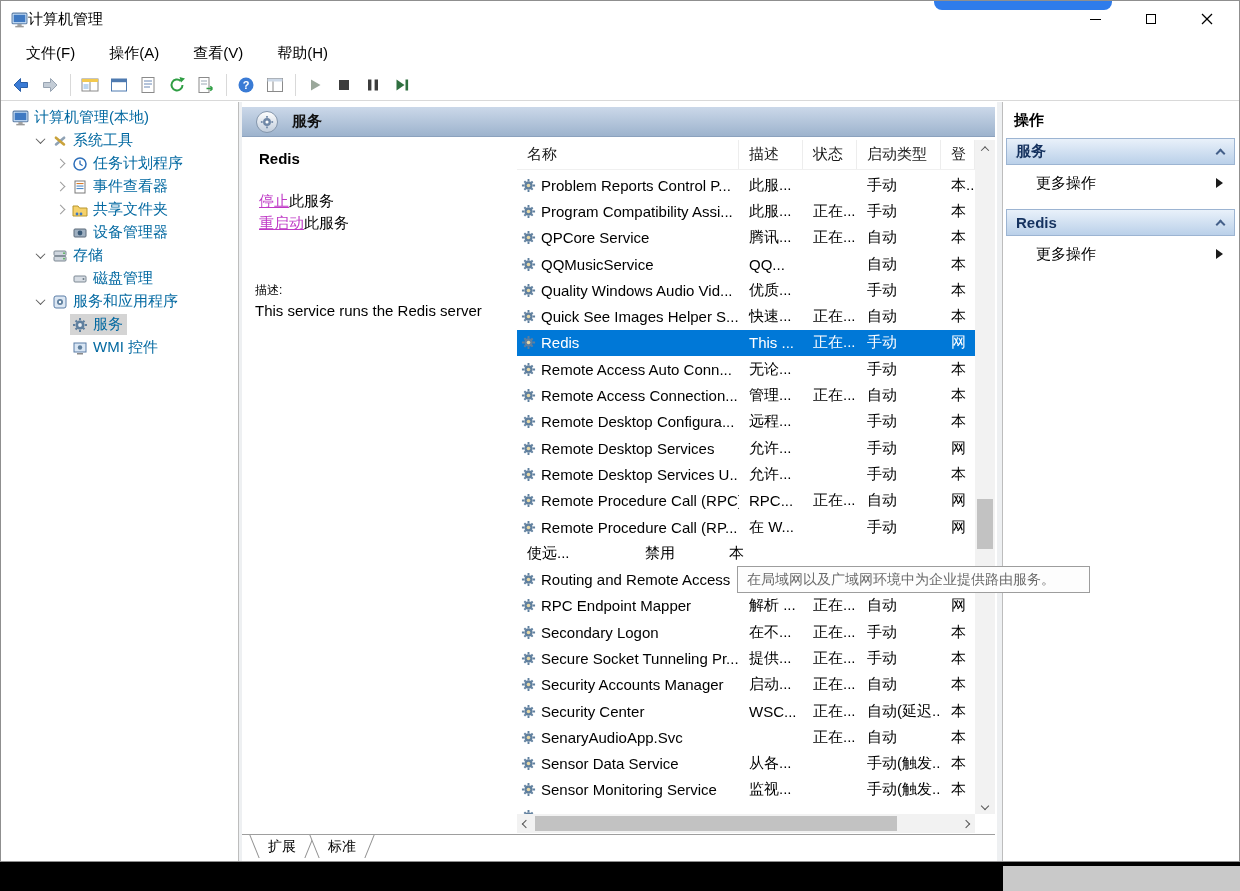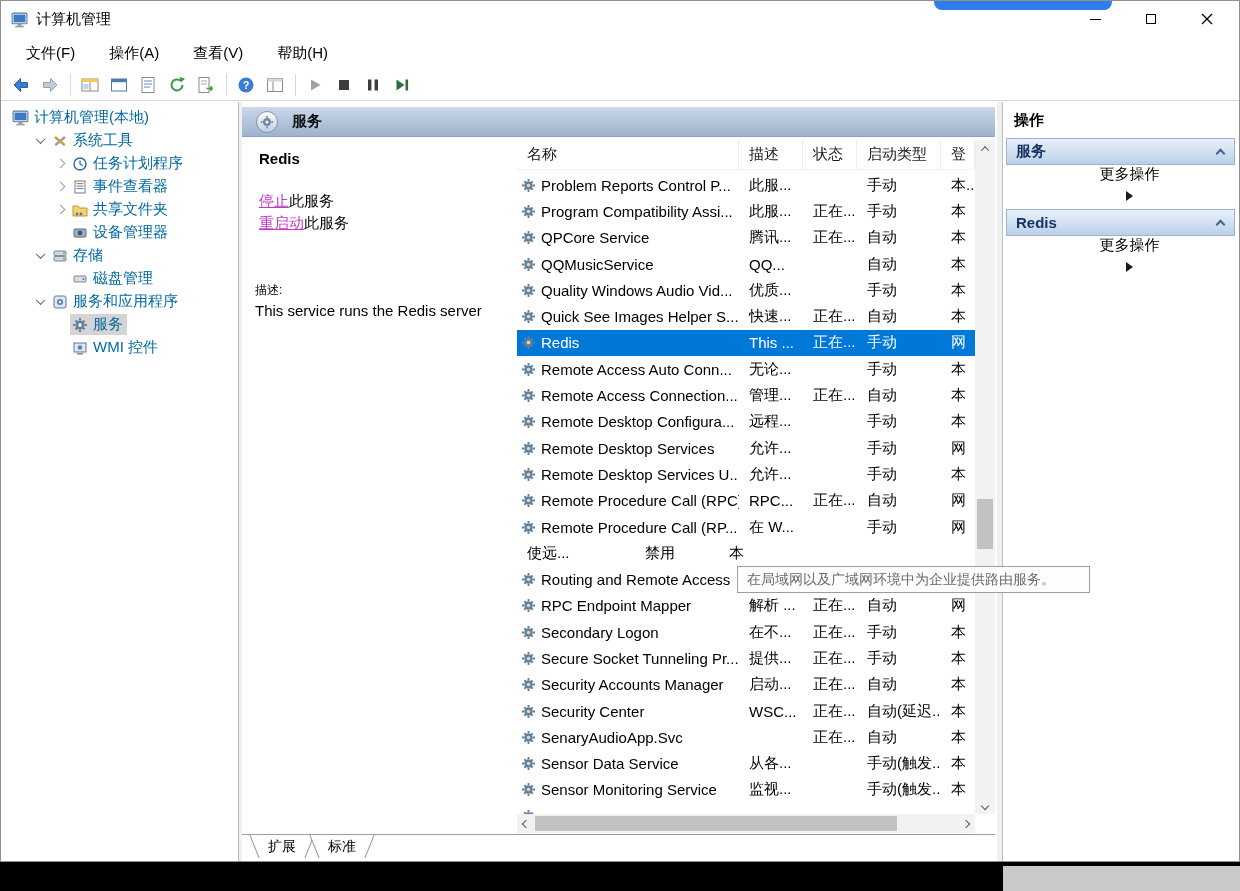--- a/index.html
+++ b/index.html
@@ -2,21 +2,21 @@
 <html style="--sel: #0078d7; --link: #bf39c6;"><head>
 <meta charset="utf-8">
 <style>
   html,body{margin:0;padding:0;width:1240px;height:891px;background:#000;
     font-family:"Liberation Sans","DejaVu Sans",sans-serif;-webkit-font-smoothing:antialiased;}
   *{box-sizing:border-box;}
   .app{position:absolute;left:0;top:0;width:1240px;height:862px;background:#fff;border:1px solid #8f8f8f;overflow:hidden;}
   
   .titlebar{position:absolute;left:0;top:0;right:0;height:36px;background:#fff;display:flex;align-items:center;}
   .title-icon{margin-left:10px;display:flex;}
-  .title-text{margin-left:8px;font-size:15px;color:#000;font-family:Liberation Serif, serif;}
+  .title-text{font-size:15px;color:#000;font-family:Liberation Serif, serif;}
   .blue-pill{position:absolute;left:933px;top:0;width:178px;height:9px;background:#2f7ceb;border-radius:0 0 8px 8px;}
   .wc-group{position:absolute;right:4px;top:0;height:36px;display:flex;}
   .wc{width:56px;height:36px;display:flex;align-items:center;justify-content:center;}
   .wc-min-glyph{width:11px;height:1px;background:#000;display:block;}
   .wc-max-glyph{width:10px;height:10px;border:1px solid #000;display:block;}
   
   .menubar{position:absolute;left:8px;top:36px;right:0;height:32px;display:flex;align-items:center;padding-left:4px;}
   .mitem{padding:4px 13px;font-size:15px;color:#000;margin-right:8px;cursor:default;}
   
   .toolbar{position:absolute;left:0;top:68px;right:0;height:32px;display:flex;align-items:center;border-bottom:1px solid #d9d9d9;padding-left:6px;}
@@ -84,21 +84,21 @@
   .mtab{position:relative;padding:3px 16px 4px;font-size:14px;color:#000;background:#fff;}
   .mtab::before{content:"";position:absolute;left:2px;top:0;bottom:2px;width:1px;background:#8f8f8f;transform:skewX(22deg);}
   .mtab::after{content:"";position:absolute;right:2px;top:0;bottom:2px;width:1px;background:#8f8f8f;transform:skewX(-22deg);}
   .mtab.active{font-weight:normal;}
   
   .actions{position:absolute;left:1000px;top:0;right:0;height:100%;background:#fff;border-left:1px solid #bdbdbd;padding:0 3px;}
   .ap-title{padding:9px 8px 8px;font-size:15px;font-weight:bold;color:#000;}
   .ap-head{height:27px;display:flex;align-items:center;justify-content:space-between;padding:0 10px 0 9px;
     background:linear-gradient(#e9f1fa,#bad0e9);border:1px solid #9cb4d2;font-size:15px;font-weight:bold;color:#15325f;}
   .ap-chev{width:7px;height:7px;border-left:2px solid #44608a;border-top:2px solid #44608a;transform:rotate(45deg);margin-top:4px;}
-  .ap-more{height:36px;display:flex;align-items:center;justify-content:space-between;padding:0 12px 0 30px;font-size:15px;color:#000;flex-direction:column;}
+  .ap-more{height:36px;display:flex;align-items:center;justify-content:space-between;padding:0 12px 0 30px;font-size:15px;color:#000;}
   .ap-arrow{width:0;height:0;border-left:7px solid #1a1a1a;border-top:5px solid transparent;border-bottom:5px solid transparent;}
   .ap-sec{margin-bottom:8px;}
   
   .tooltip{position:absolute;left:737px;top:566px;width:353px;height:27px;background:#fdfdfd;border:1px solid #9d9d9d;
     color:#6a6a6a;font-size:14px;display:flex;align-items:center;padding-left:9px;z-index:60;white-space:nowrap;overflow:hidden;}
   
   .taskbar{position:absolute;left:0;right:0;bottom:0;height:29px;background:#000;}
   .task-frag{position:absolute;left:1003px;right:0;top:4px;bottom:0;background:#c9c9c9;}
 </style>
 </head>

